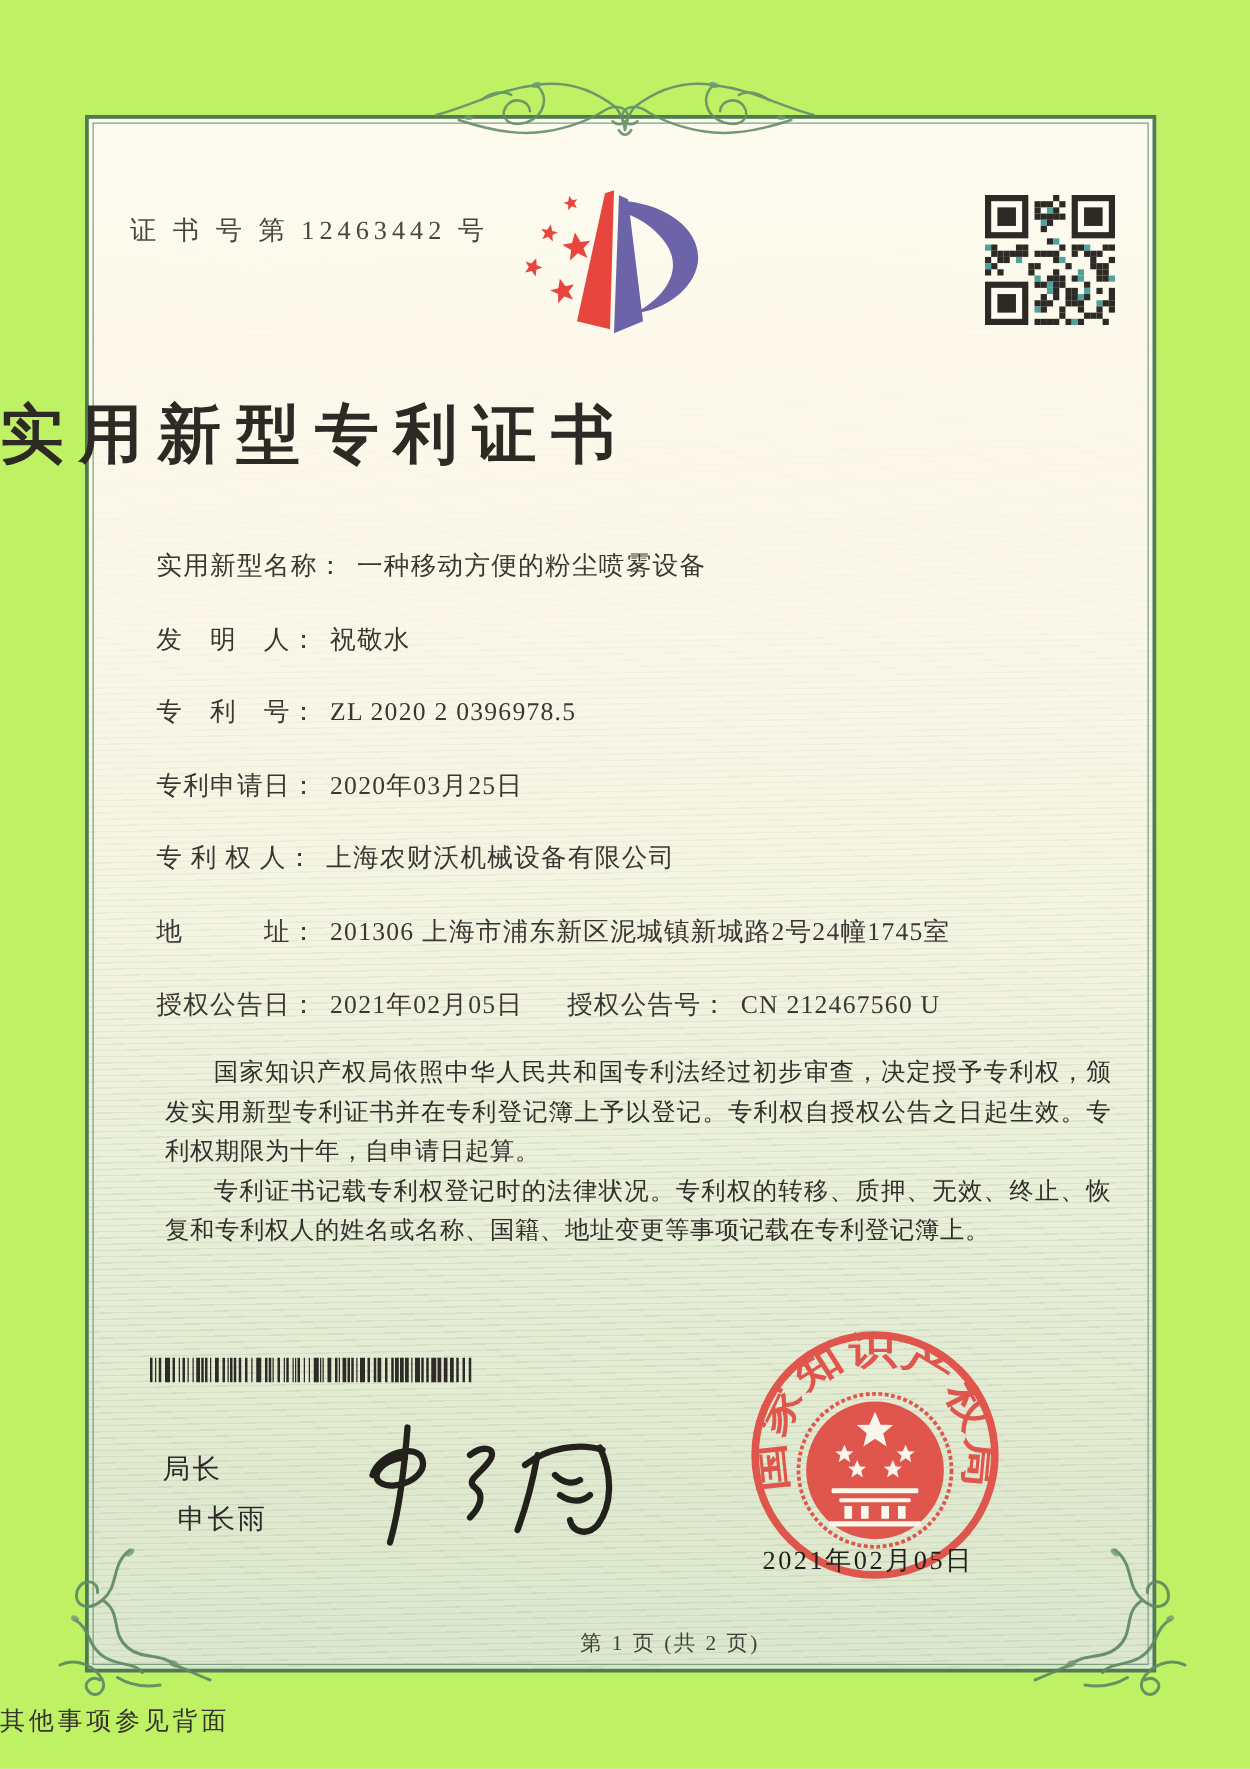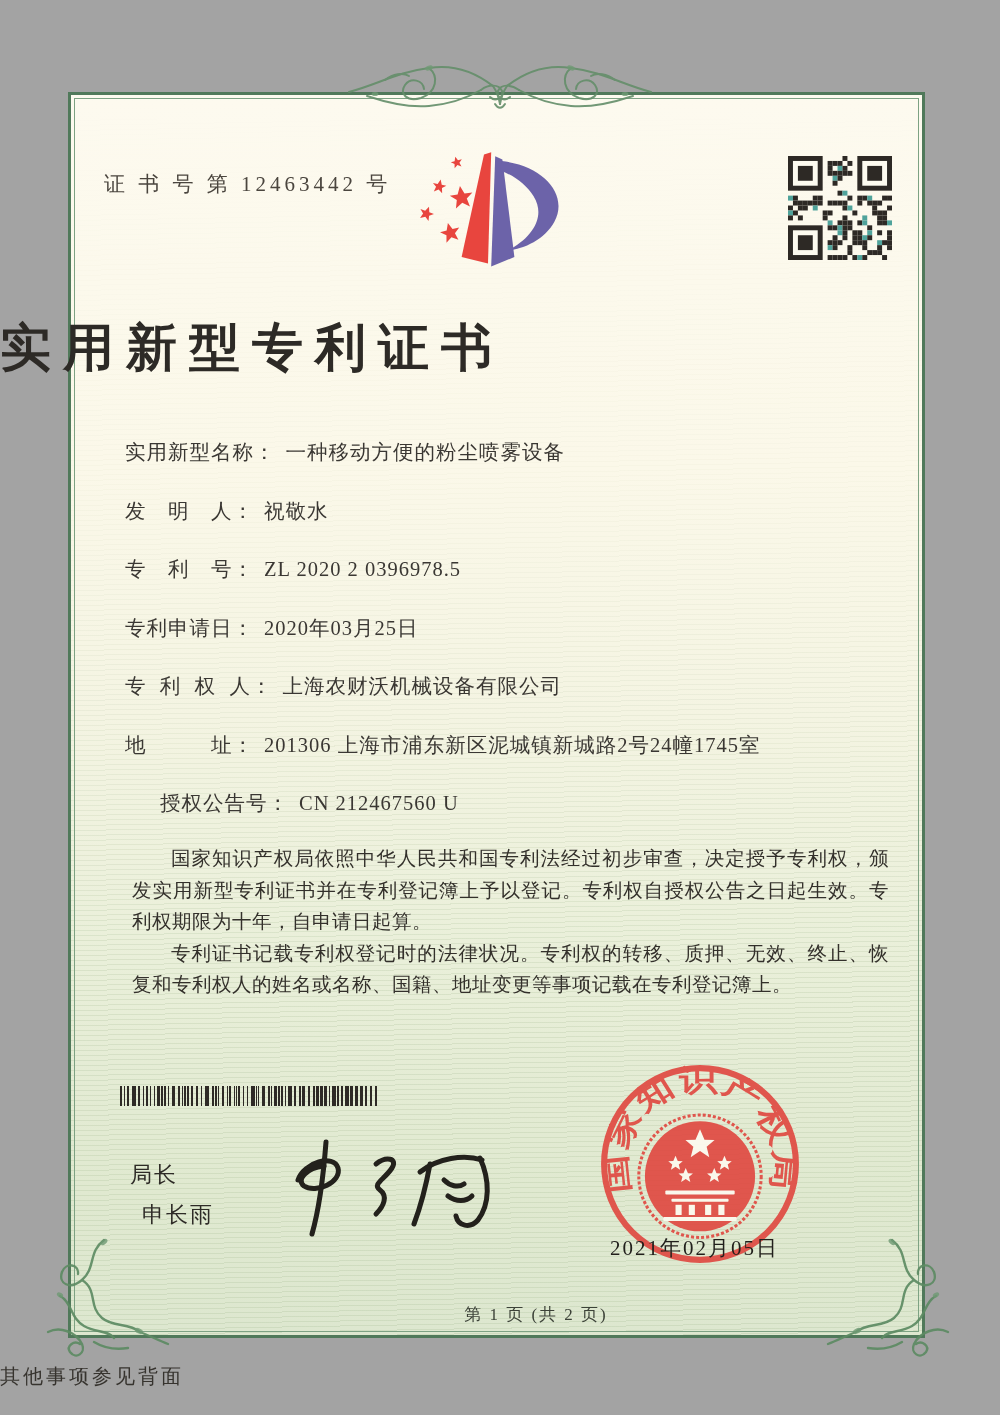--- a/index.html
+++ b/index.html
@@ -4,21 +4,21 @@
 <style>
   html,body{margin:0;padding:0;}
   body{
     background:#e8e6da;
     font-family:"Liberation Serif","DejaVu Serif",serif;
   }
   .page{
     position:relative;
     width:1000px;height:1415px;
     margin:0 auto;
-    background:#a3a3a3;
+    background:#bef264;
     overflow:hidden;
   }
   
   .frame-bg{
     position:absolute;left:71px;top:95px;width:852px;height:1240px;
     background:linear-gradient(180deg,#fdfaef 0%,#fbf8e9 30%,#f4f4e2 50%,#e9efd9 70%,#e0e9d0 88%,#dde7cf 100%);
   }
   .frame-bg::after{
     content:"";position:absolute;inset:0;
     background:repeating-linear-gradient(179deg, rgba(120,152,100,0.14) 0px, rgba(120,152,100,0.14) 1px, transparent 1px, transparent 5px);
@@ -37,21 +37,21 @@
   .cert-no{
     left:104px;top:170px;
     font-size:21px;letter-spacing:4px;color:#4a453e;
   }
   .doc-title{
     left:0;top:314px;width:1000px;
     font-size:51px;font-weight:700;letter-spacing:12px;color:#2d2a26;
   }
   .fields{left:125px;top:438px;width:770px;color:#3a3733;}
   .field-row{height:58.5px;font-size:20.5px;white-space:nowrap;}
-  .field-row .lbl{letter-spacing:1px;font-family:Liberation Mono, monospace;}
+  .field-row .lbl{letter-spacing:1px;}
   .field-row .val{margin-left:10px;letter-spacing:1px;}
   .grant-row{display:flex;}
   .grant-row .pair2{margin-left:35px;}
   .paras{
     left:132px;top:843px;width:757px;
     font-size:19.5px;line-height:31.5px;color:#33302b;
     text-align:justify;letter-spacing:0.5px;
   }
   .paras p{margin:0;text-indent:2em;}
   .barcode{left:120px;top:1086px;width:262px;height:20px;}
@@ -299,20 +299,23 @@
     <div class="field-row">
       <span class="lbl">专利申请日：</span><span class="val">2020年03月25日</span>
     </div>
     <div class="field-row">
       <span class="lbl">专 利 权 人：</span><span class="val">上海农财沃机械设备有限公司</span>
     </div>
     <div class="field-row">
       <span class="lbl">地　　　址：</span><span class="val">201306 上海市浦东新区泥城镇新城路2号24幢1745室</span>
     </div>
     <div class="field-row grant-row">
+      <span class="pair1">
+        <span class="lbl">授权公告日：</span><span class="val">2021年02月05日</span>
+      </span>
       <span class="pair2">
         <span class="lbl">授权公告号：</span><span class="val">CN 212467560 U</span>
       </span>
     </div>
   </div>
 
   <div class="abs paras">
     <p>国家知识产权局依照中华人民共和国专利法经过初步审查，决定授予专利权，颁发实用新型专利证书并在专利登记簿上予以登记。专利权自授权公告之日起生效。专利权期限为十年，自申请日起算。</p>
     <p>专利证书记载专利权登记时的法律状况。专利权的转移、质押、无效、终止、恢复和专利权人的姓名或名称、国籍、地址变更等事项记载在专利登记簿上。</p>
   </div>

